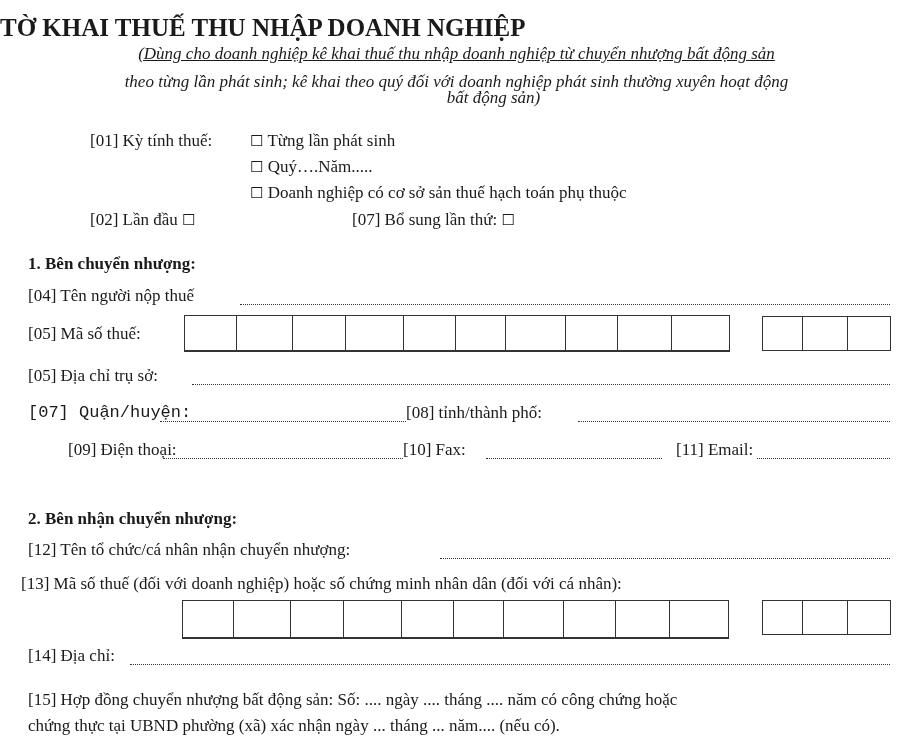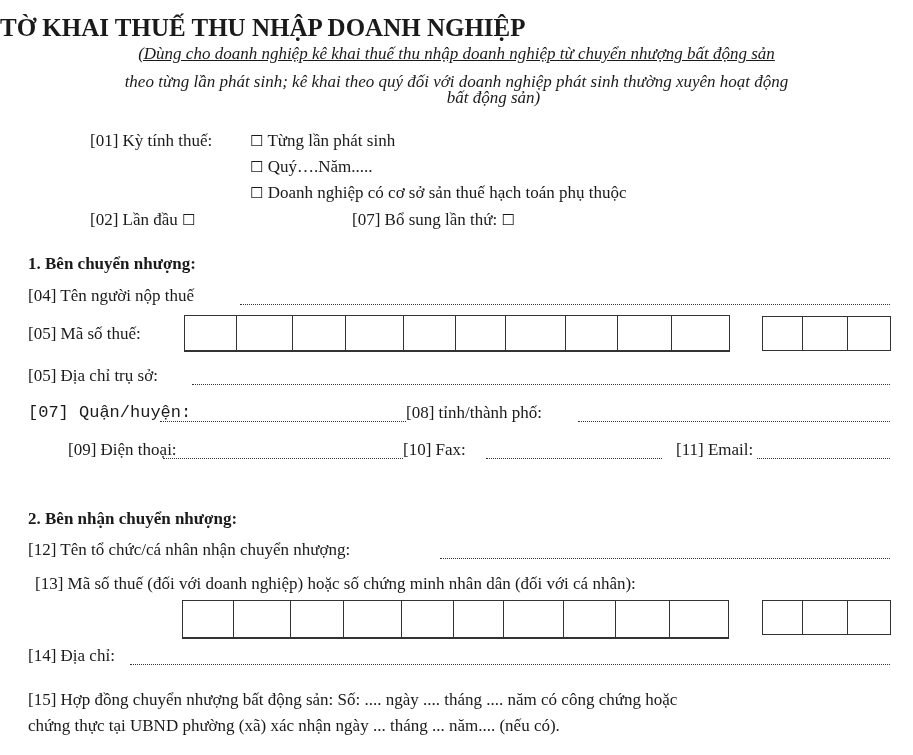--- a/index.html
+++ b/index.html
@@ -100,21 +100,21 @@
 <div class="abs txt" style="left:403px; top:440px;">[10] Fax:</div>
 <div class="dots" style="left:486px; width:176px; top:458px;"></div>
 <div class="abs txt" style="left:632px; top:440px;margin-left:44px;">[11] Email:</div>
 <div class="dots" style="left:757px; width:133px; top:458px;"></div>
 
 <div class="abs txt bold" style="left:28px; top:509px;">2. Bên nhận chuyển nhượng:</div>
 
 <div class="abs txt" style="left:28px; top:540px;">[12] Tên tổ chức/cá nhân nhận chuyển nhượng:</div>
 <div class="dots" style="left:440px; width:450px; top:558px;"></div>
 
-<div class="abs txt" style="left:35px; top:574px;">[13] Mã số thuế (đối với doanh nghiệp) hoặc số chứng minh nhân dân (đối với cá nhân):</div>
+<div class="abs txt" style="left:21px; top:574px;">[13] Mã số thuế (đối với doanh nghiệp) hoặc số chứng minh nhân dân (đối với cá nhân):</div>
 <div class="boxgroup" style="left:182px; top:600px; width:547px; height:36px;">
   <div class="cell" style="width:51px;"></div>
   <div class="cell" style="width:57px;"></div>
   <div class="cell" style="width:53px;"></div>
   <div class="cell" style="width:58px;"></div>
   <div class="cell" style="width:52px;"></div>
   <div class="cell" style="width:50px;"></div>
   <div class="cell" style="width:60px;"></div>
   <div class="cell" style="width:52px;"></div>
   <div class="cell" style="width:54px;"></div>

